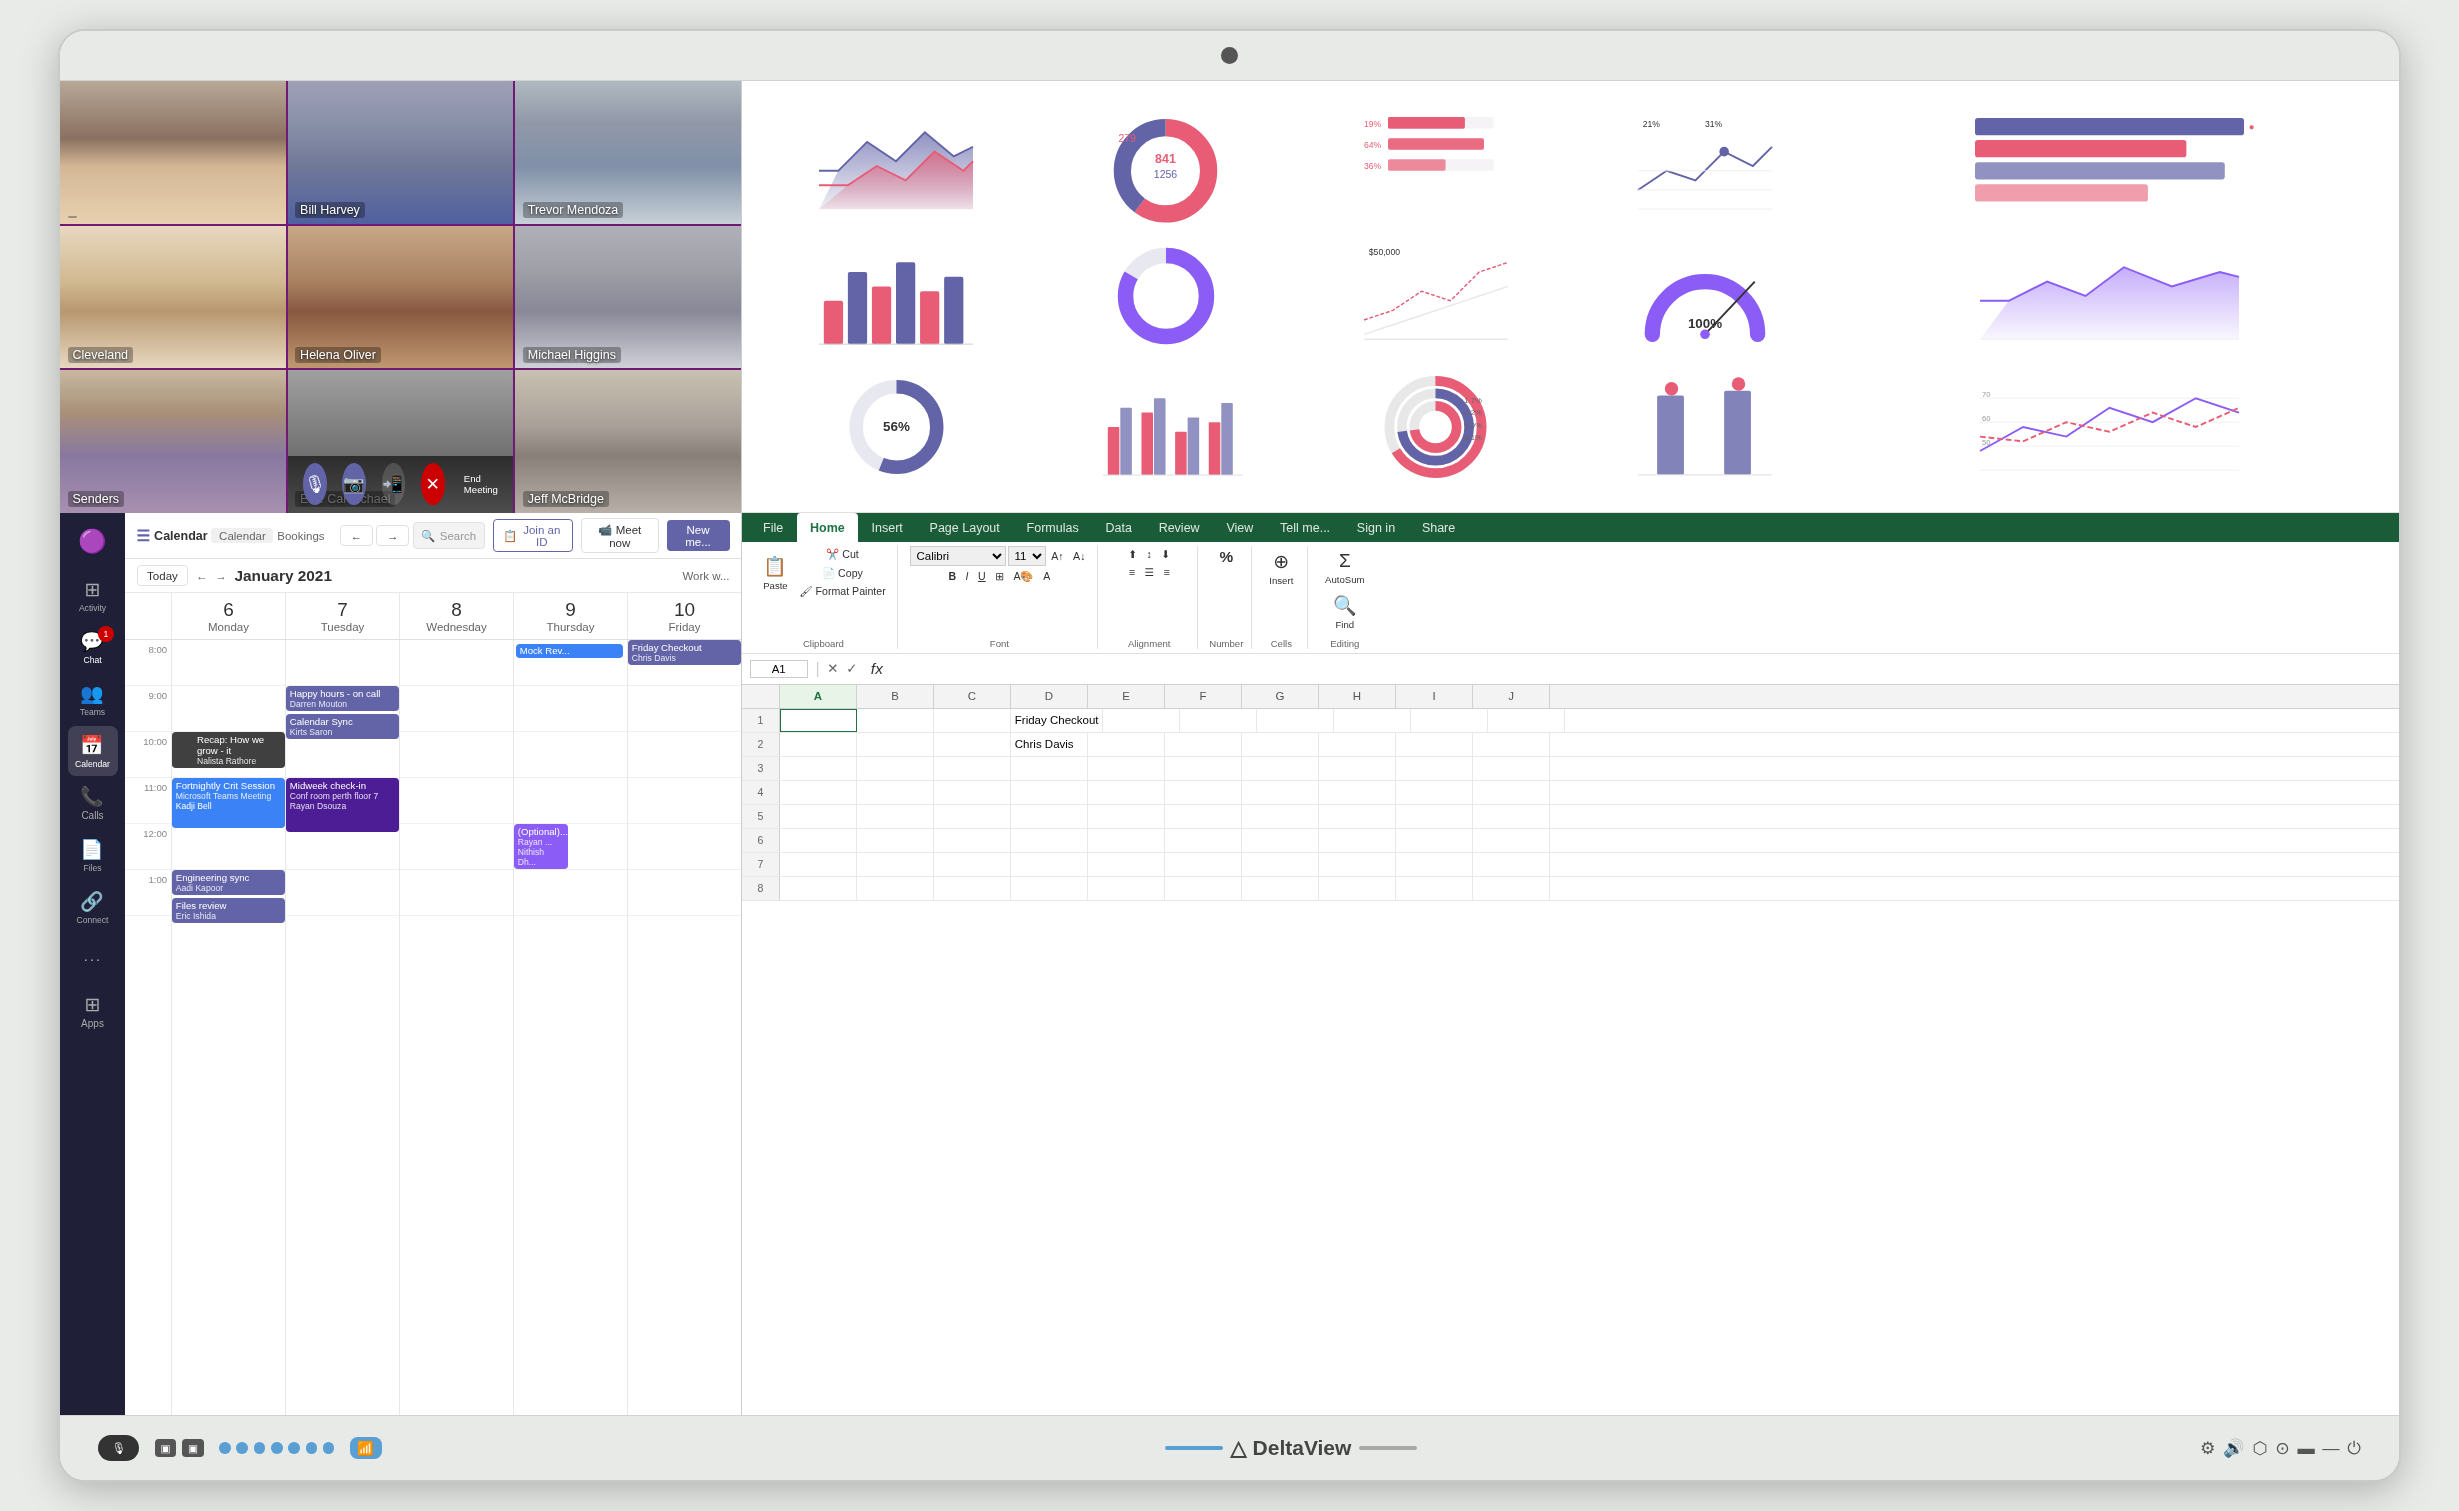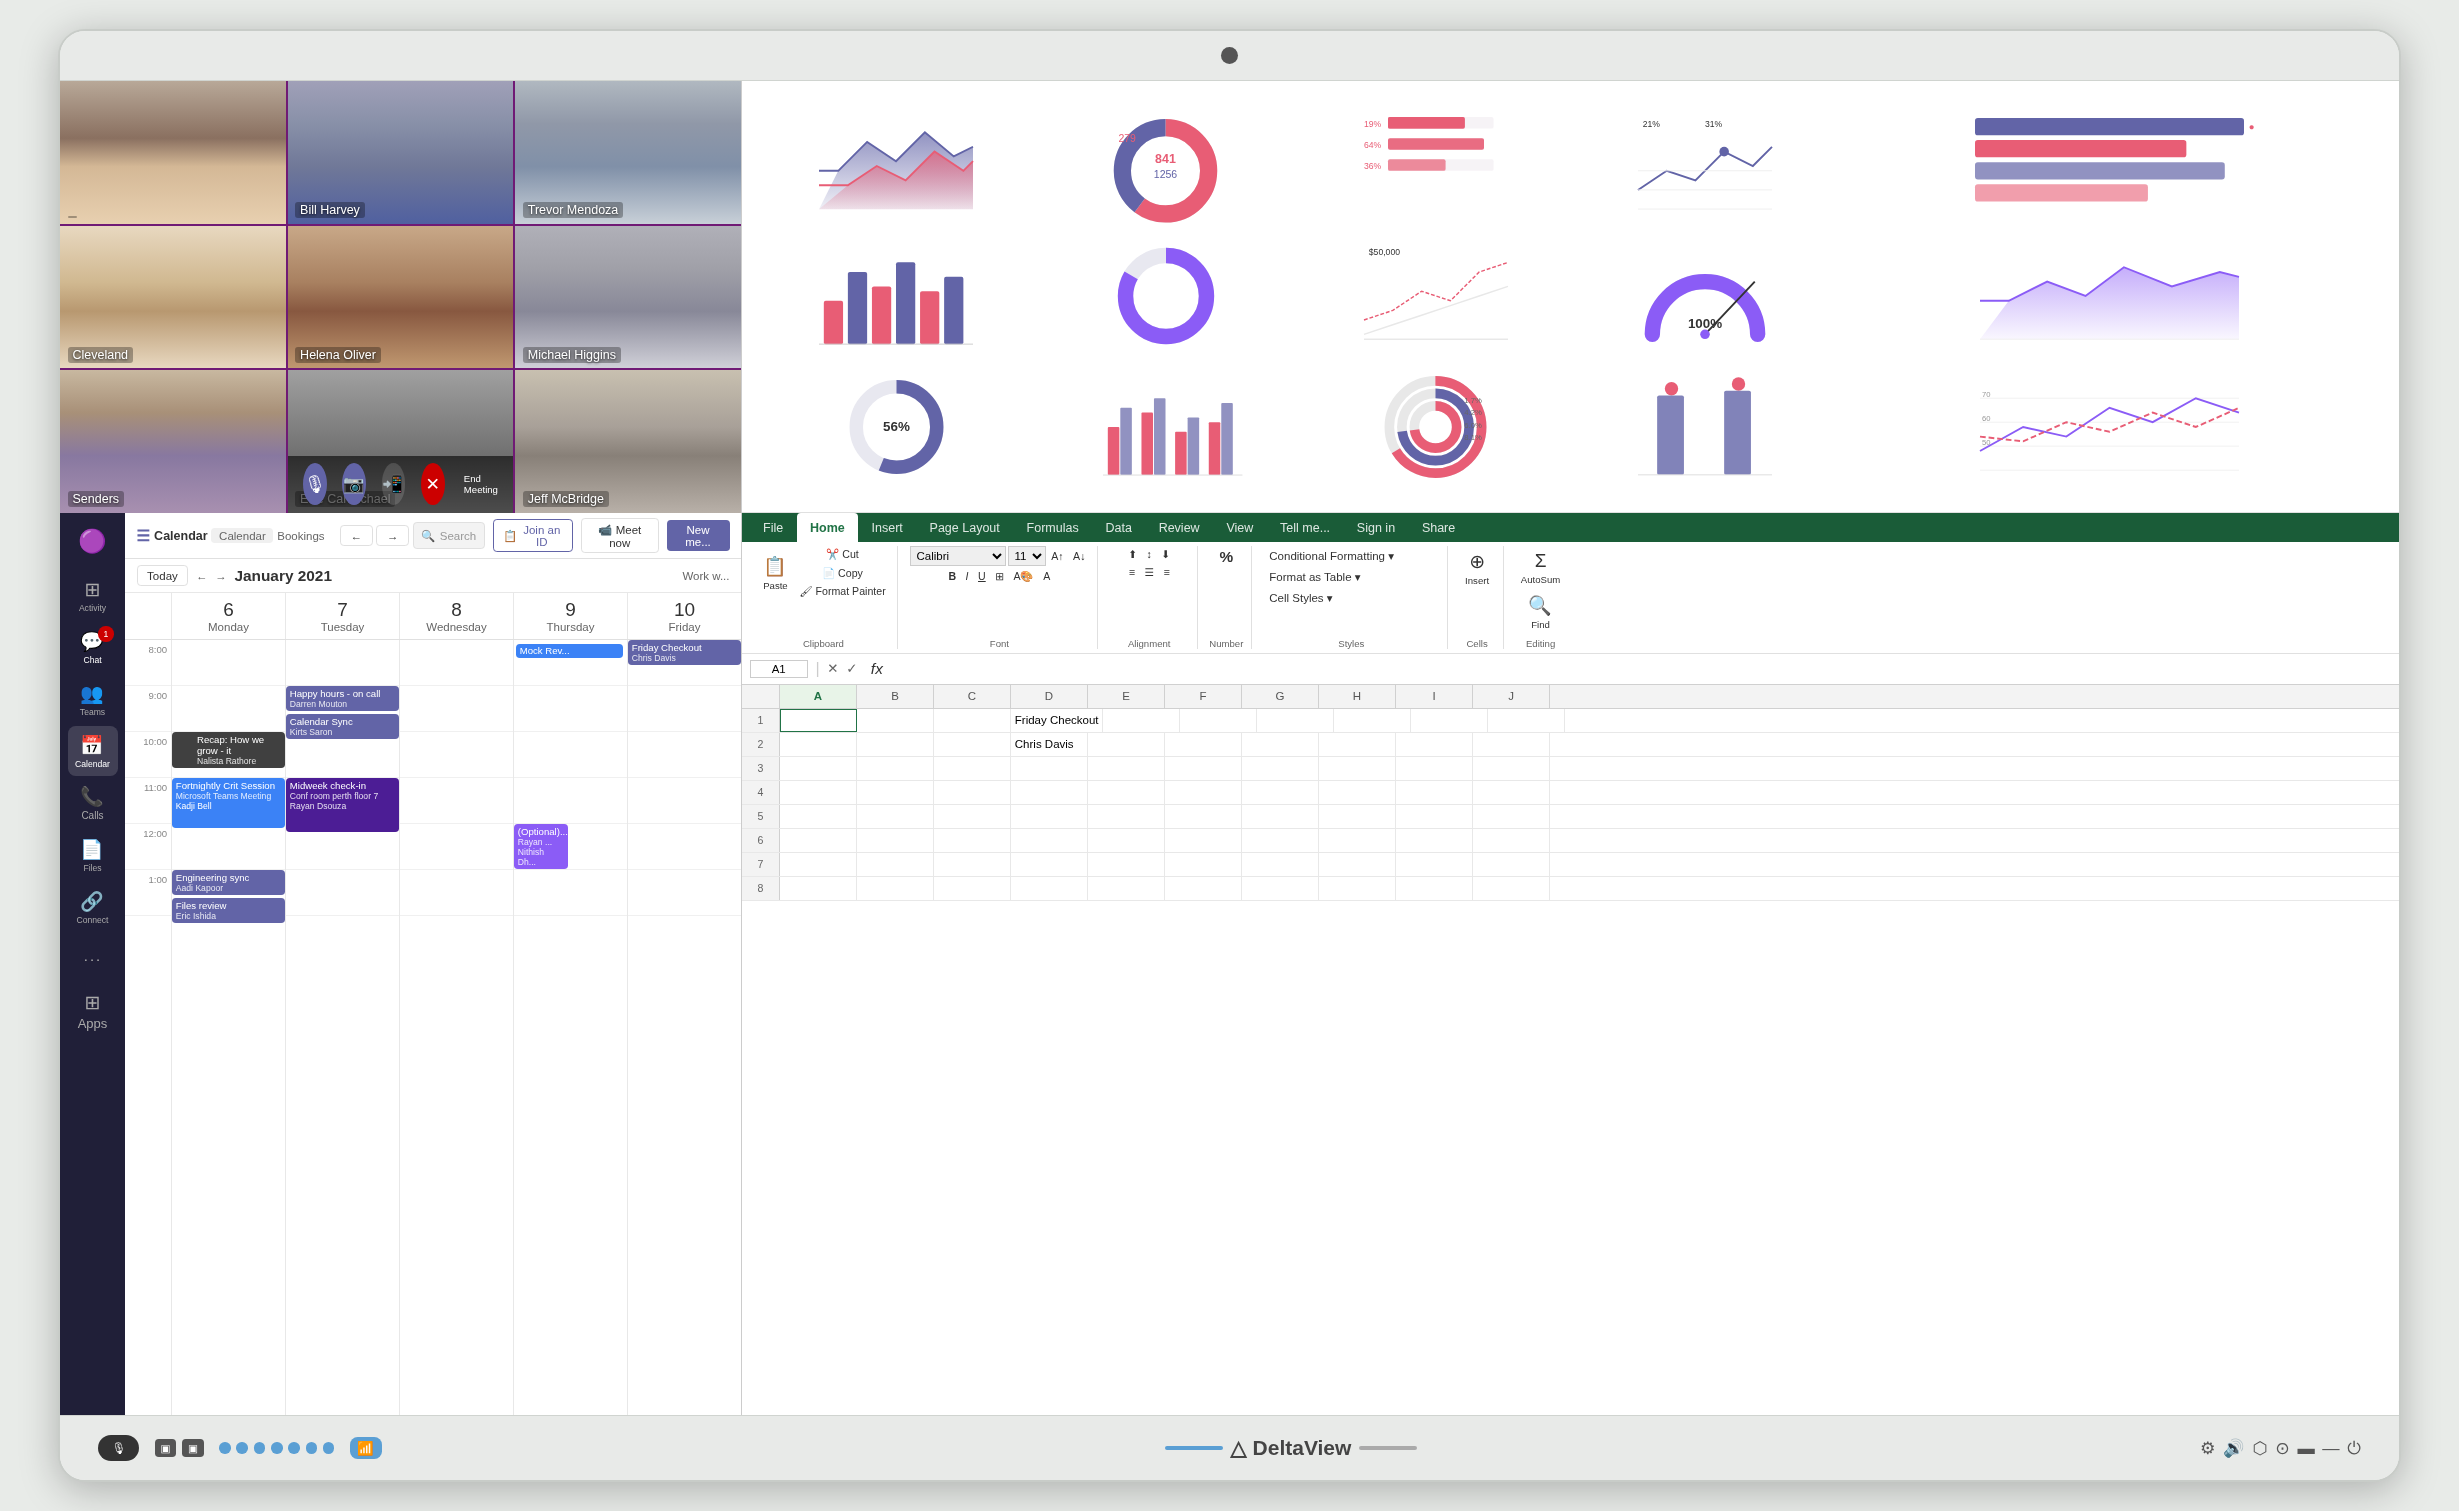--- a/index.html
+++ b/index.html
@@ -716,21 +716,21 @@
           </div>
           <div class="nav-item">
             <span class="icon">🔗</span>
             <span style="font-size:8.6px;color:#aaa;">Connect</span>
           </div>
           <div class="nav-item">
             <span class="icon" style="font-size:15.4px;letter-spacing:1px;">···</span>
           </div>
           <div class="nav-item">
             <span class="icon">⊞</span>
-            <span style="font-size:13px;color:#aaa;">Apps</span>
+            <span style="font-size:10px;color:#aaa;">Apps</span>
           </div>
         </div>
 
         <div class="calendar-content">
 
           <div class="calendar-toolbar">
             <div style="display:flex;align-items:center;gap:3.8px;margin-right:7.7px;">
               <div style="color:#6264a7;font-size:15.4px;font-weight:700;">☰</div>
               <span style="font-size:12.5px;font-weight:600;color:#333;">Calendar</span>
               <span style="font-size:11.5px;color:#666;padding:1.9px 7.7px;border-radius:3.8px;background:#f0f0f0;cursor:pointer;">Calendar</span>
@@ -1175,34 +1175,20 @@
               <button class="r-btn">≡</button>
             </div>
             <span class="ribbon-group-label">Alignment</span>
           </div>
 
           <div class="ribbon-group">
             <button class="r-btn" style="font-size:15.4px;font-weight:600;">%</button>
             <span class="ribbon-group-label">Number</span>
           </div>
 
-          <div class="ribbon-group" style="min-width:192px;position:relative;">
-            <div style="display:flex;flex-direction:column;gap:1px;width:100%;">
-              <button class="r-btn" style="text-align:left;font-size:11.5px;padding:2.9px 5.8px;">
-                <span>Conditional Formatting</span> ▾
-              </button>
-              <button class="r-btn" style="text-align:left;font-size:11.5px;padding:2.9px 5.8px;">
-                <span>Format as Table</span> ▾
-              </button>
-              <button class="r-btn" style="text-align:left;font-size:11.5px;padding:2.9px 5.8px;">
-                <span>Cell Styles</span> ▾
-              </button>
-            </div>
-            <span class="ribbon-group-label">Styles</span>
-          </div>
 
           <div class="ribbon-group">
             <button class="r-btn-large">
               <span class="r-icon">⊕</span>
               <span>Insert</span>
             </button>
             <span class="ribbon-group-label">Cells</span>
           </div>
 
           <div class="ribbon-group">

